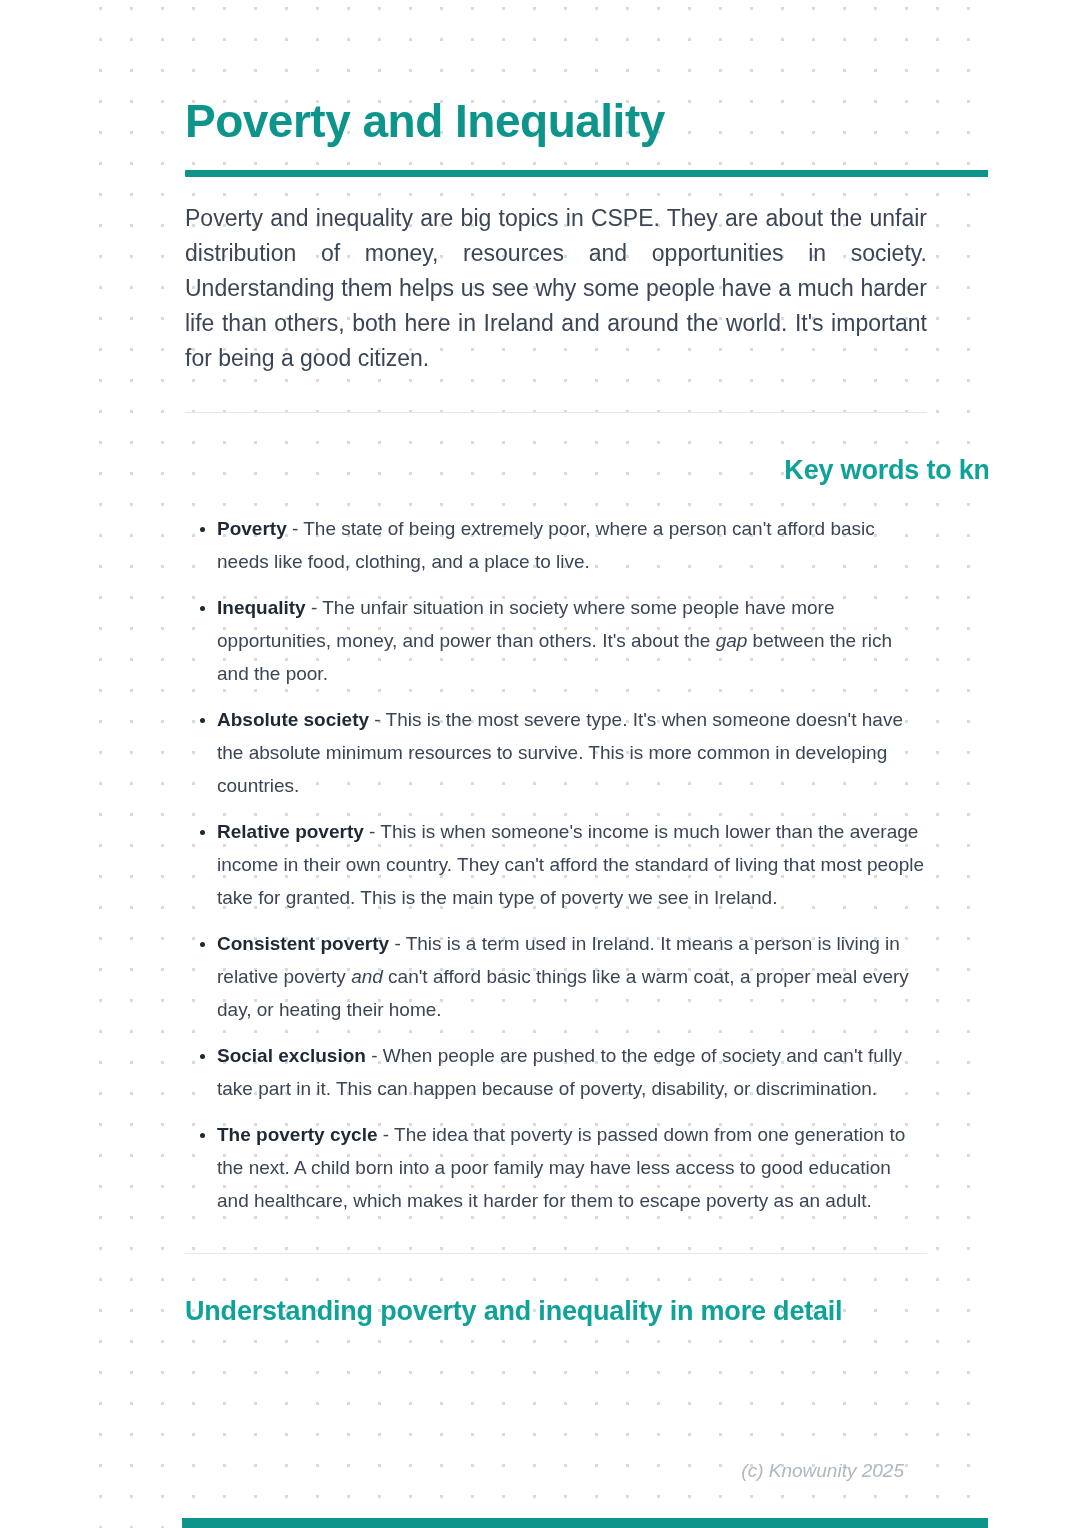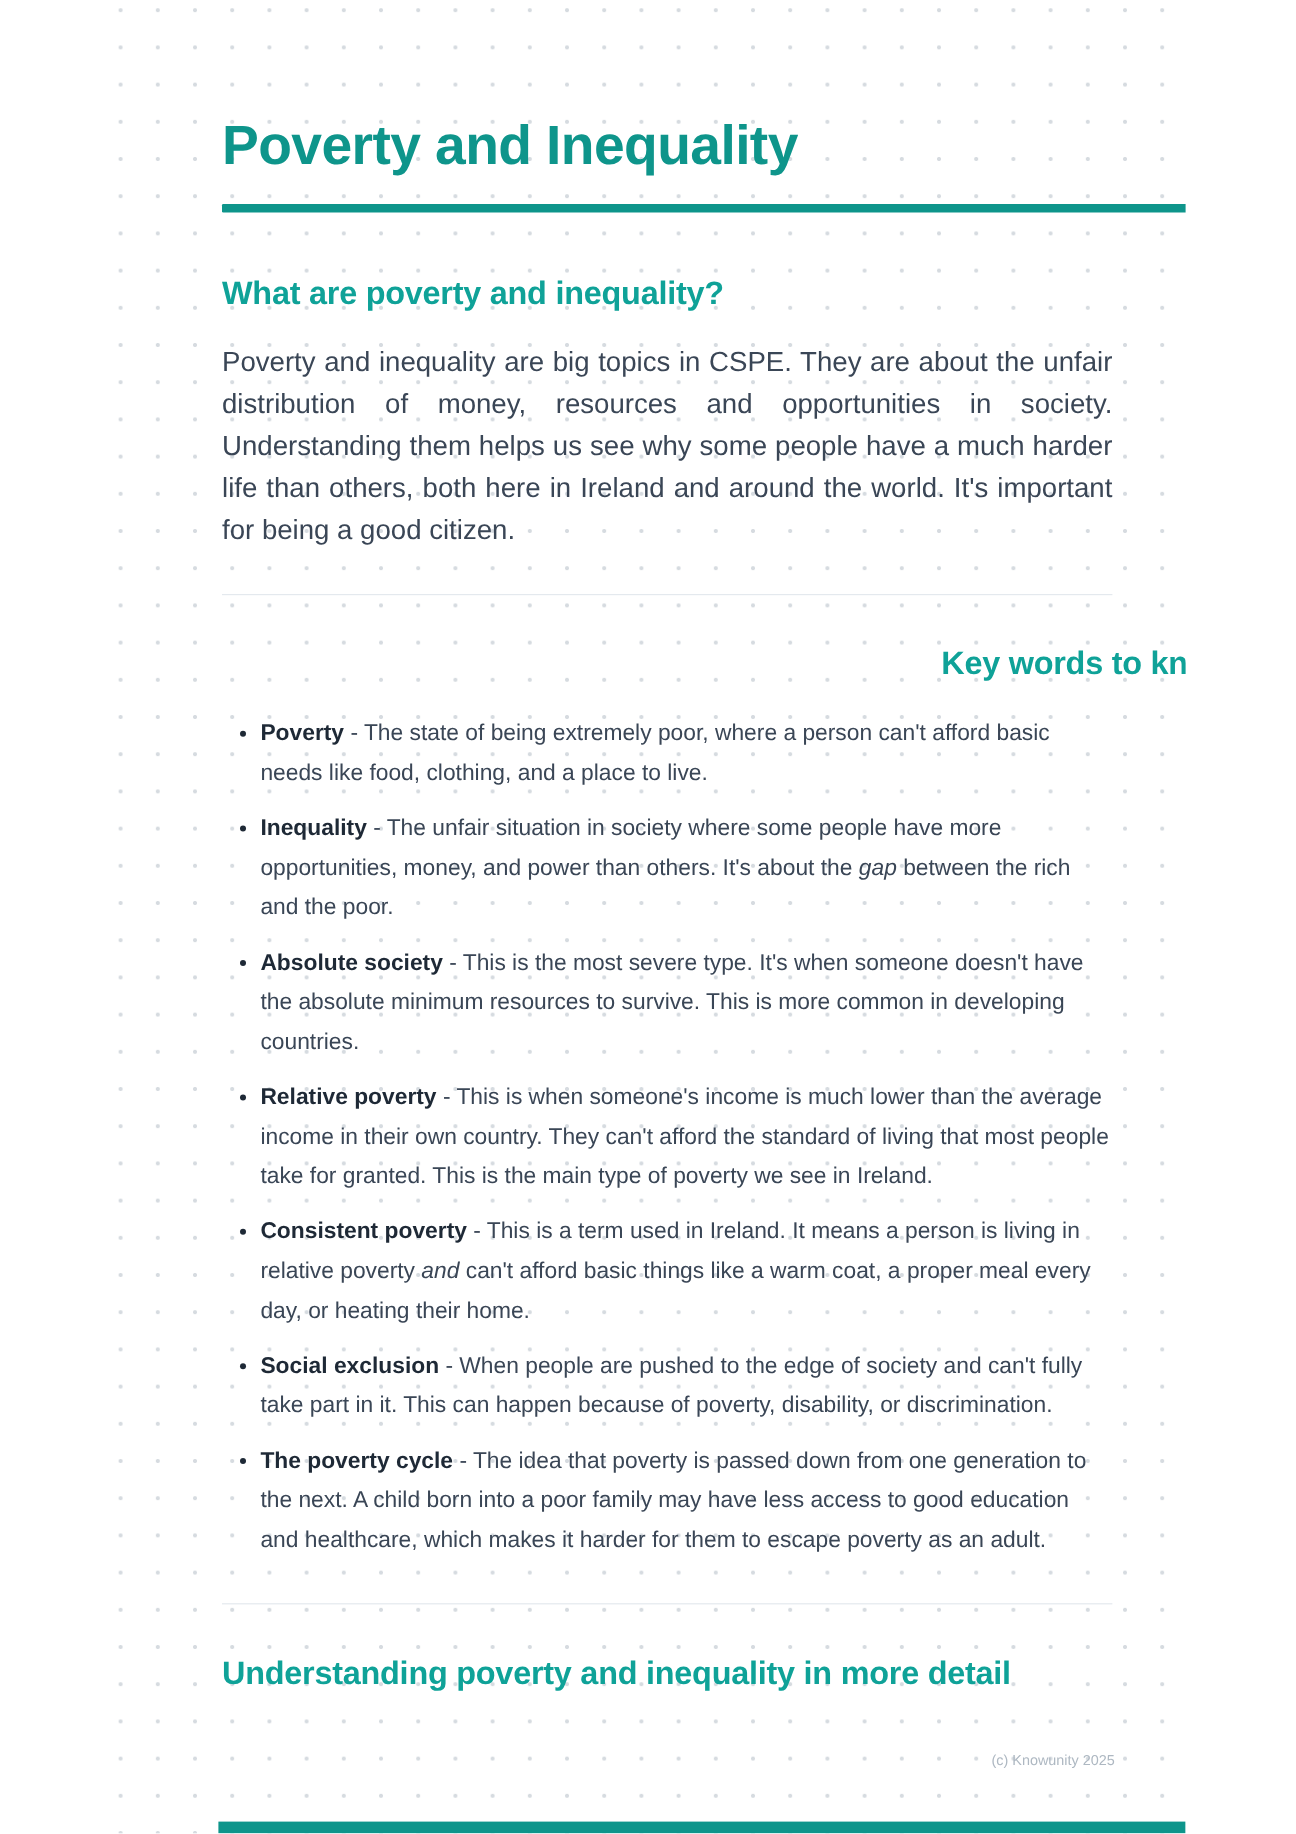--- a/index.html
+++ b/index.html
@@ -118,36 +118,36 @@
     left: 90px;
     right: 0;
     bottom: 0;
     height: 10px;
     background: var(--accent, #0e958b);
   }
 
   .footer-watermark {
     position: absolute;
     top: 1460px;
-    right: 59px;
-    font-size: 12px;
+    right: 84px;
+    font-size: 19px;
     color: var(--watermark, #aeb8c2);
+    font-style: italic;
   }
 </style>
 </head>
 <body>
 
 <div class="page">
 
   <div class="content">
 
     <h1 class="page-title">Poverty and Inequality</h1>
     <div class="title-rule"></div>
 
-    <h2 class="section-heading h-intro">What are poverty and inequality?</h2>
     <p class="intro-paragraph">Poverty and inequality are big topics in CSPE. They are about the unfair distribution of money, resources and opportunities in society. Understanding them helps us see why some people have a much harder life than others, both here in Ireland and around the world. It's important for being a good citizen.</p>
 
     <div class="divider"></div>
 
     <h2 class="section-heading h-key">Key words to know</h2>
 
     <ul class="keyword-list">
         <li><strong>Poverty</strong> <span>- The state of being extremely poor, where a person can't afford basic needs like food, clothing, and a place to live.</span></li>
         <li><strong>Inequality</strong> <span>- The unfair situation in society where some people have more opportunities, money, and power than others. It's about the </span><span style="font-style: italic;">gap</span><span> between the rich and the poor.</span></li>
         <li><strong>Absolute society</strong> <span>- This is the most severe type. It's when someone doesn't have the absolute minimum resources to survive. This is more common in developing countries.</span></li>

